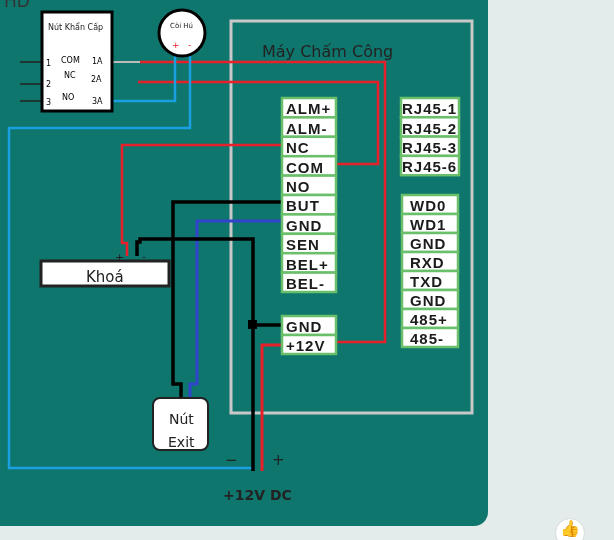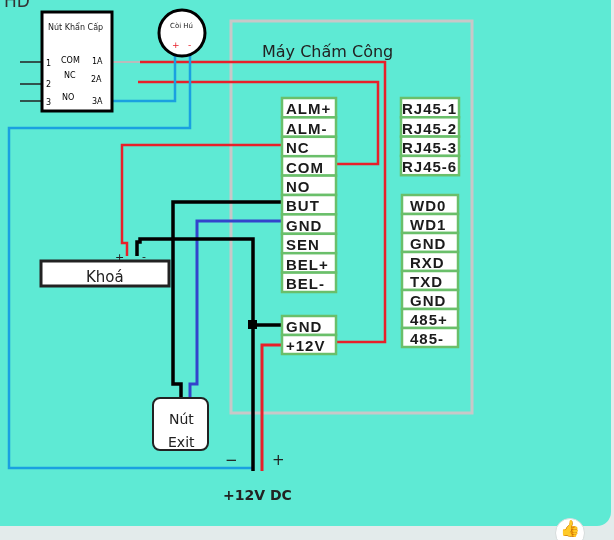--- a/index.html
+++ b/index.html
@@ -1,17 +1,17 @@
 <!DOCTYPE html>
 <html><head>
 <meta charset="utf-8">
 <style>
   html,body{margin:0;padding:0;}
   body{width:614px;height:540px;position:relative;overflow:hidden;background:#e3ebeb;font-family:"Liberation Sans",sans-serif;}
-  #card{position:absolute;left:0;top:0;width:611px;height:526px;background:#5eead4;border-bottom-right-radius:14px;}
+  #card{position:absolute;left:0;top:0;width:488px;height:526px;background:#0f766e;border-bottom-right-radius:14px;}
   svg{position:absolute;left:0;top:0;}
   .lbl{font-family:"DejaVu Sans",sans-serif;}
   .term{font-family:"Liberation Sans",sans-serif;font-weight:bold;font-size:15px;fill:#1b1b1b;letter-spacing:1px;}
   #like{position:absolute;left:555px;top:518px;width:30px;height:30px;border-radius:50%;background:#ffffff;border:1px solid #d6dcdc;box-sizing:border-box;display:flex;align-items:flex-start;justify-content:center;font-size:16px;color:#777;}
 </style>
 </head>
 <body>
 
 <div id="card">
 <svg width="614" height="540" viewBox="0 0 614 540">

